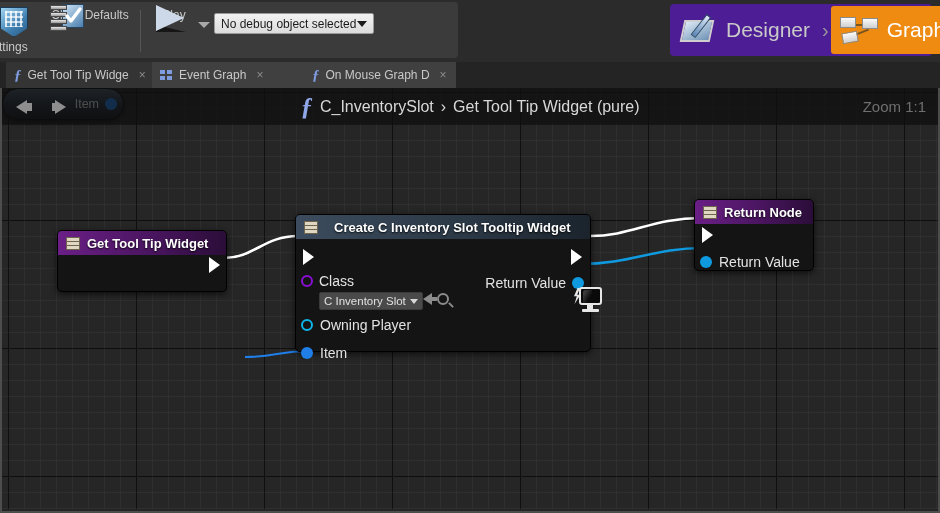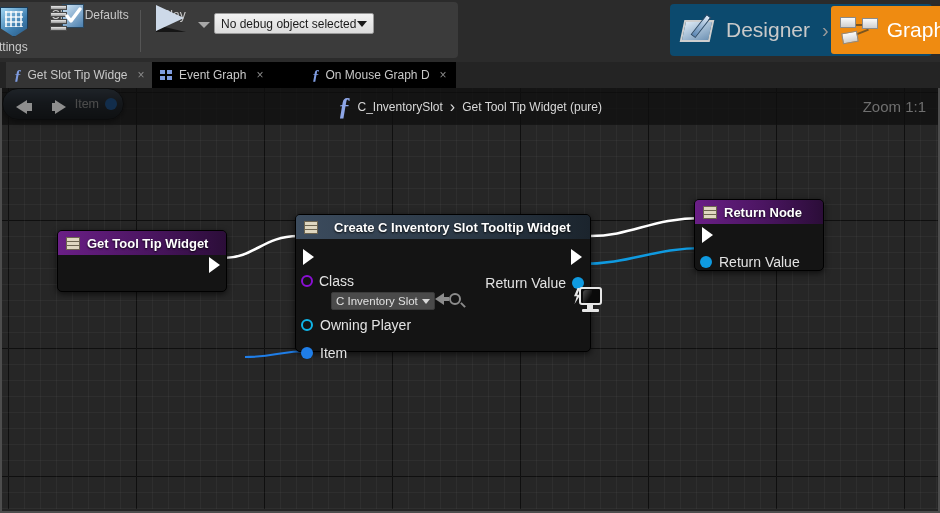--- a/index.html
+++ b/index.html
@@ -102,21 +102,21 @@
     border-top:6px solid #1a1a1a;
   }
   .debug-filter-label {
     position:absolute; left:214px; top:36px; width:160px; text-align:center;
     font-size:12px; color:#c0c0c0;
   }
 
   
   .mode-group {
     position:absolute; right:8px; top:4px; height:52px; width:262px;
-    background:#0c4a6e; border-radius:4px;
+    background:#4c1d95; border-radius:4px;
     display:flex; align-items:center;
   }
   .mode-btn {
     height:52px; display:flex; align-items:center; gap:6px; padding:0 10px;
   }
   .mode-btn .mlabel { font-size:21px; color:#c9c9c9; }
   #mode-graph {
     background:#ef8b11; border-radius:3px; height:48px; margin-right:2px;
     padding:0 12px 0 8px;
   }
@@ -153,21 +153,21 @@
   .tabbar {
     position:absolute; left:0; top:62px; width:940px; height:26px;
     background:#242424;
   }
   .tab {
     position:absolute; top:0; height:26px;
     display:flex; align-items:center; gap:6px; padding:0 8px;
     font-size:12px; color:#c8c8c8; white-space:nowrap;
   }
   .tab.active { background:#343434; }
-  .tab.inactive { background:#000000; }
+  .tab.inactive { background:#404040; }
   .tab .tclose { color:#8a8a8a; font-size:12px; margin-left:4px; }
   .tab-fn { color:#7f9ce0; font-style:italic; font-weight:bold; font-family:"Liberation Serif", serif; font-size:15px; }
   .tab-grid { display:inline-block; width:13px; height:11px; position:relative; }
   .tab-grid i {
     position:absolute; width:5px; height:4px; background:#7f9ce0;
   }
   .tab-grid i:nth-child(1){left:0;top:0}
   .tab-grid i:nth-child(2){left:7px;top:0}
   .tab-grid i:nth-child(3){left:0;top:6px}
   .tab-grid i:nth-child(4){left:7px;top:6px}
@@ -220,21 +220,21 @@
 
   .bc-center {
     position:absolute; left:0; right:0; top:0; height:37px;
     display:flex; align-items:center; justify-content:center; gap:7px;
     pointer-events:none;
   }
   .bc-fn {
     color:#8fa7e8; font-family:"Liberation Serif", serif; font-style:italic;
     font-weight:bold; font-size:25px; line-height:1;
   }
-  .bc-text { font-size:12px; color:#d8d8d8; }
+  .bc-text { font-size:16px; color:#d8d8d8; }
   .bc-sep { font-size:16px; color:#d8d8d8; }
   .zoom-label {
     position:absolute; right:12px; top:10px; font-size:15px; color:#6f6f6f;
   }
 
   
   .wires { position:absolute; left:0; top:0; width:936px; height:421px; }
 
   
   .node { position:absolute; border-radius:5px; }
@@ -332,21 +332,21 @@
   .watch-base {
     position:absolute; left:10px; top:23px; width:17px; height:3px; background:#e7e7e7; border-radius:1px;
   }
   .watch-bolt {
     position:absolute; left:0px; top:2px; width:10px; height:16px;
     background:#e7e7e7;
     clip-path: polygon(55% 0, 20% 52%, 48% 52%, 25% 100%, 85% 42%, 52% 42%, 80% 0);
   }
 
   
-  #node-return { left:692px; top:111px; width:130px; }
+  #node-return { left:692px; top:111px; width:120px; }
   #node-return .node-body { height:72px; position:relative; }
   #node-return .in-exec { position:absolute; left:7px; top:27px; }
   #node-return .rv-row { position:absolute; left:5px; top:54px; display:flex; align-items:center; gap:7px; }
 
   
   #node-item {
     left:123px; top:341px; width:122px; height:32px;
     border-radius:16px;
     background: linear-gradient(to bottom,#4a5a6c 0%, #27323e 45%, #11171d 100%);
     border:1px solid #05080b;
@@ -425,21 +425,21 @@
             <div class="gn n3"></div>
         </div>
         <div class="mlabel">Graph</div>
       </div>
     </div>
   </div>
 
   <div class="tabbar">
     <div class="tab active" id="tab-0">
       <span class="tab-fn">ƒ</span>
-      <span>Get Slot Tip Widge</span>
+      <span>Get Tool Tip Widge</span>
       <span class="tclose">×</span>
     </div>
     <div class="tab inactive" id="tab-1">
       <span class="tab-grid">
           <i></i>
           <i></i>
           <i></i>
           <i></i>
         </span>
       <span>Event Graph</span>
@@ -488,21 +488,21 @@
 
           <div class="ret-row">
             <span class="pin-label">Return Value</span>
             <span class="data-pin filled" style="color:#0f9ae0"></span>
           </div>
 
           <div class="class-row">
             <span class="data-pin hollow" style="color:#8a0fd4; margin-top:2px;"></span>
             <div>
               <div class="pin-label">Class</div>
-              <div style="display:flex; align-items:flex-start;margin-left:12px;">
+              <div style="display:flex; align-items:flex-start;">
                 <div class="class-combo">
                   <span>C Inventory Slot </span>
                   <span class="ccaret"></span>
                 </div>
                 <div class="class-tools">
                   <span class="use-arrow"></span>
                   <span class="browse-icon"></span>
                 </div>
               </div>
             </div>

